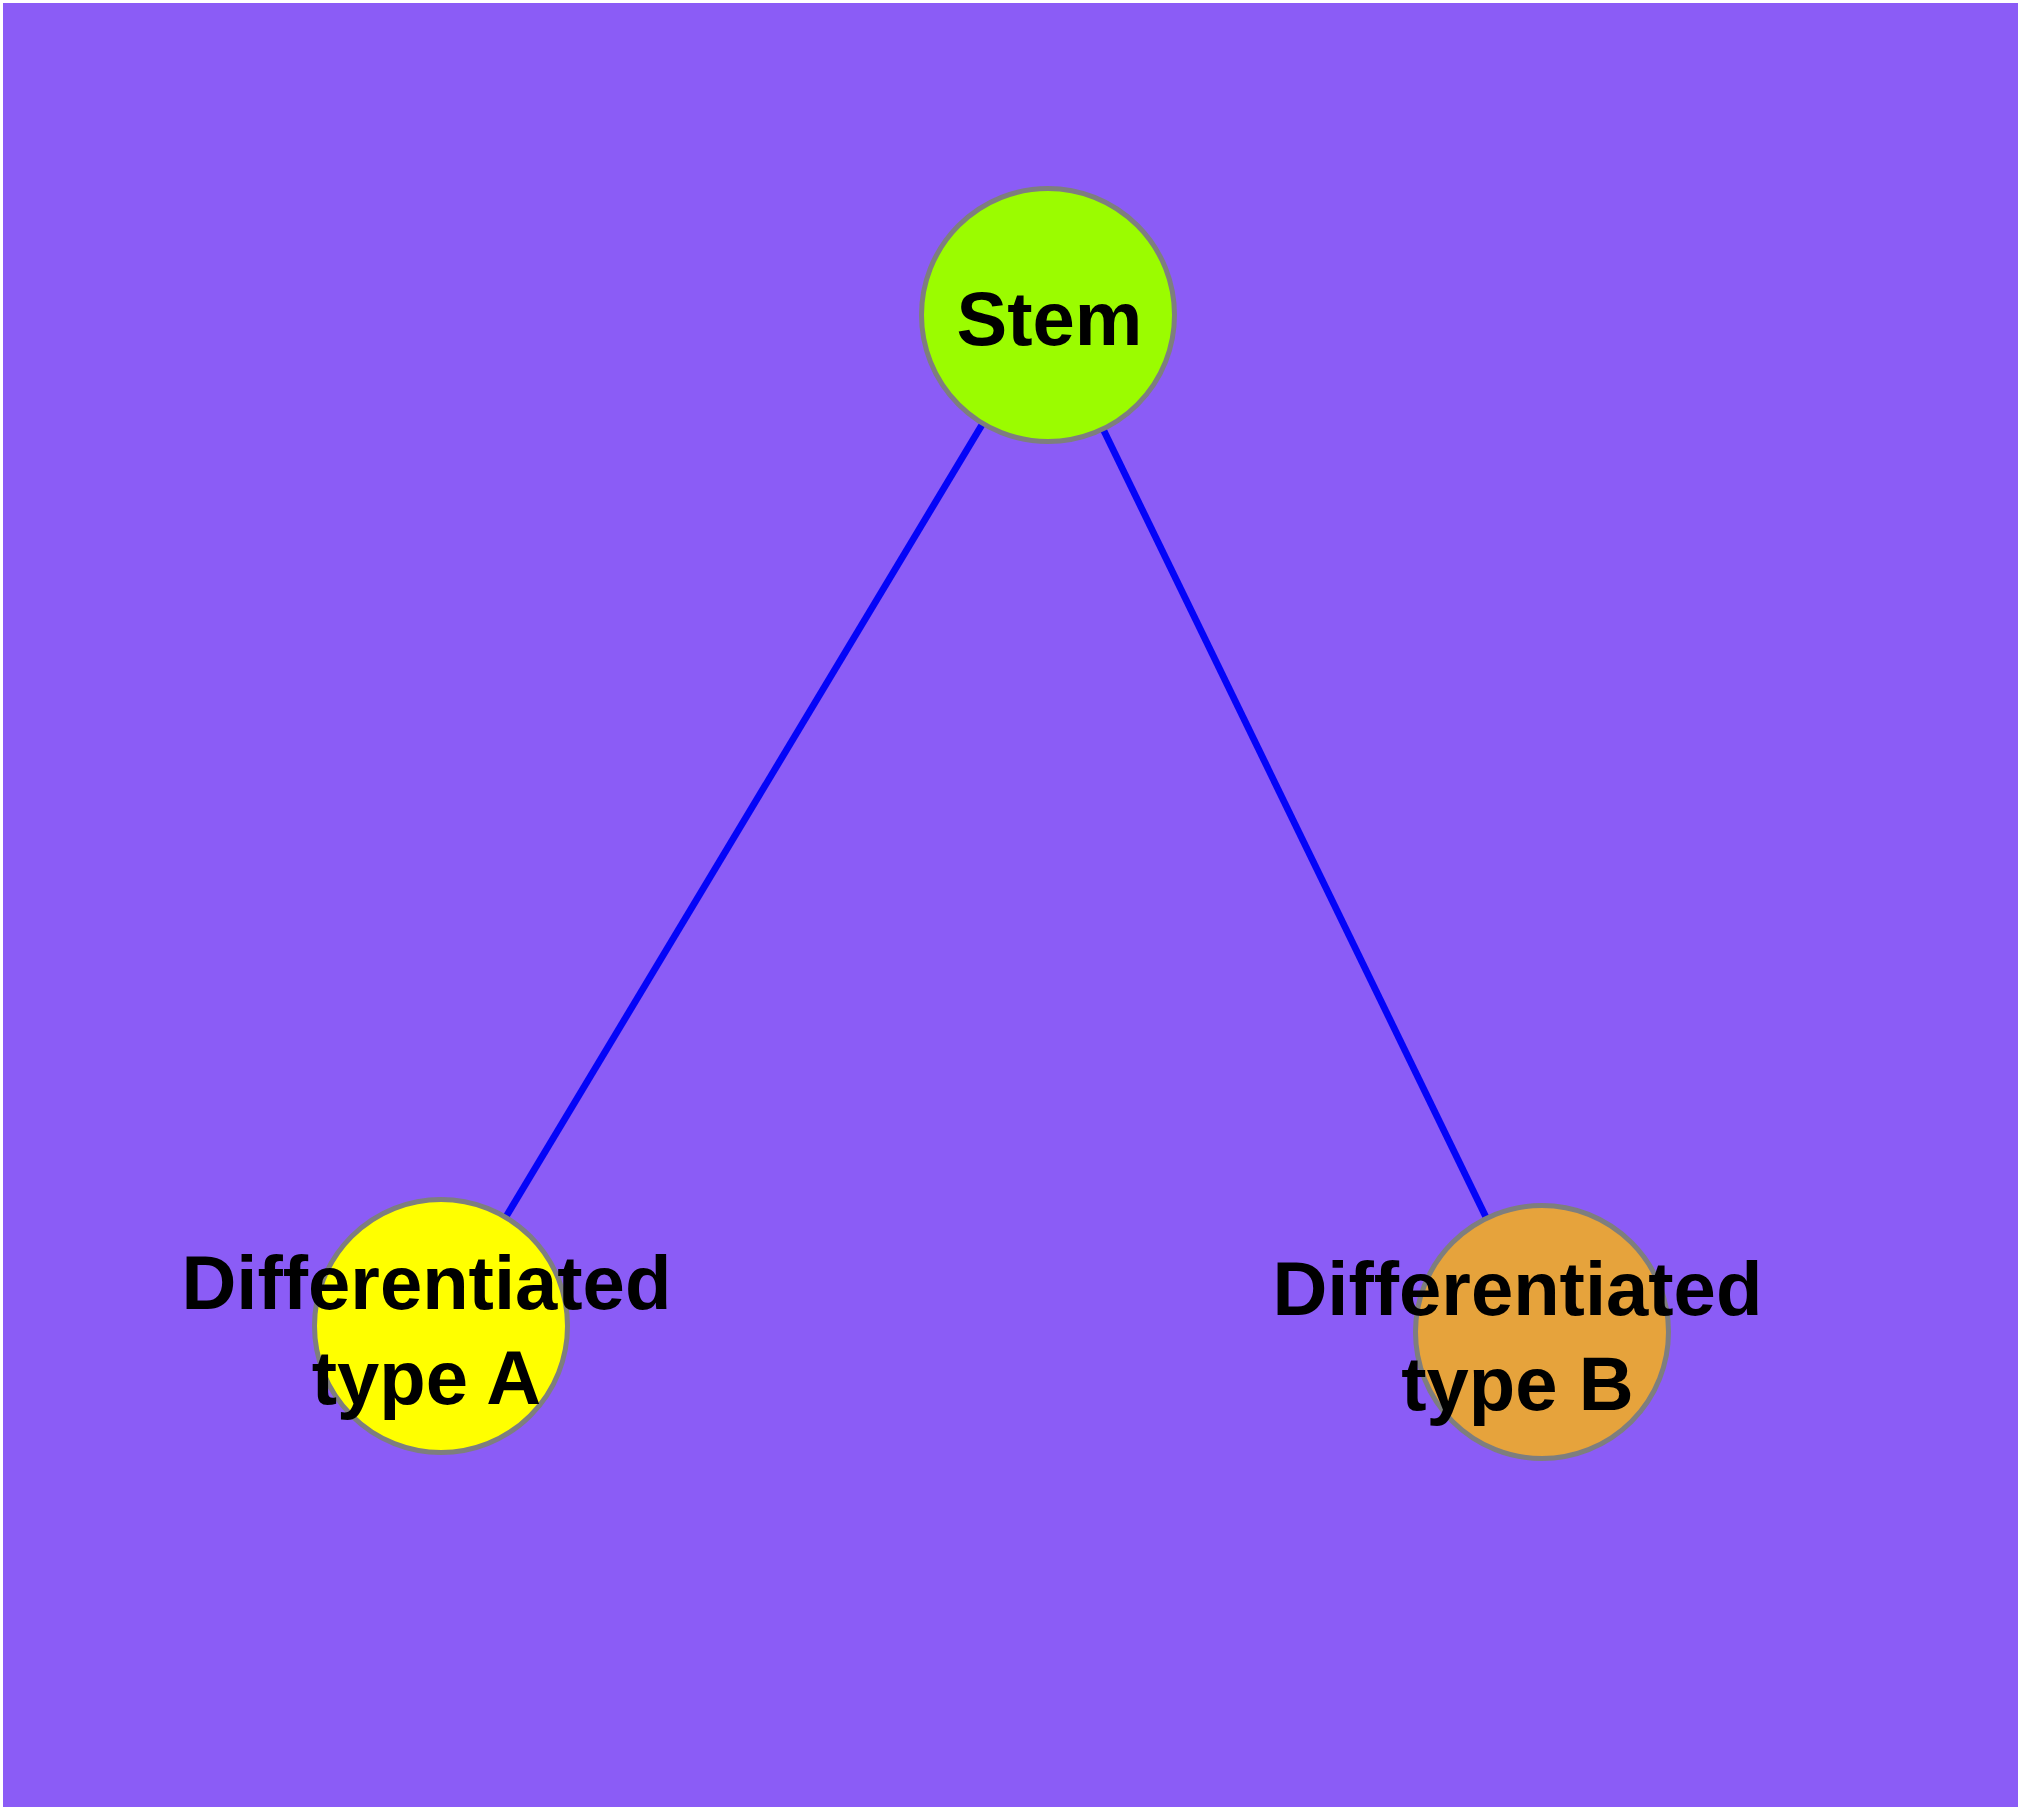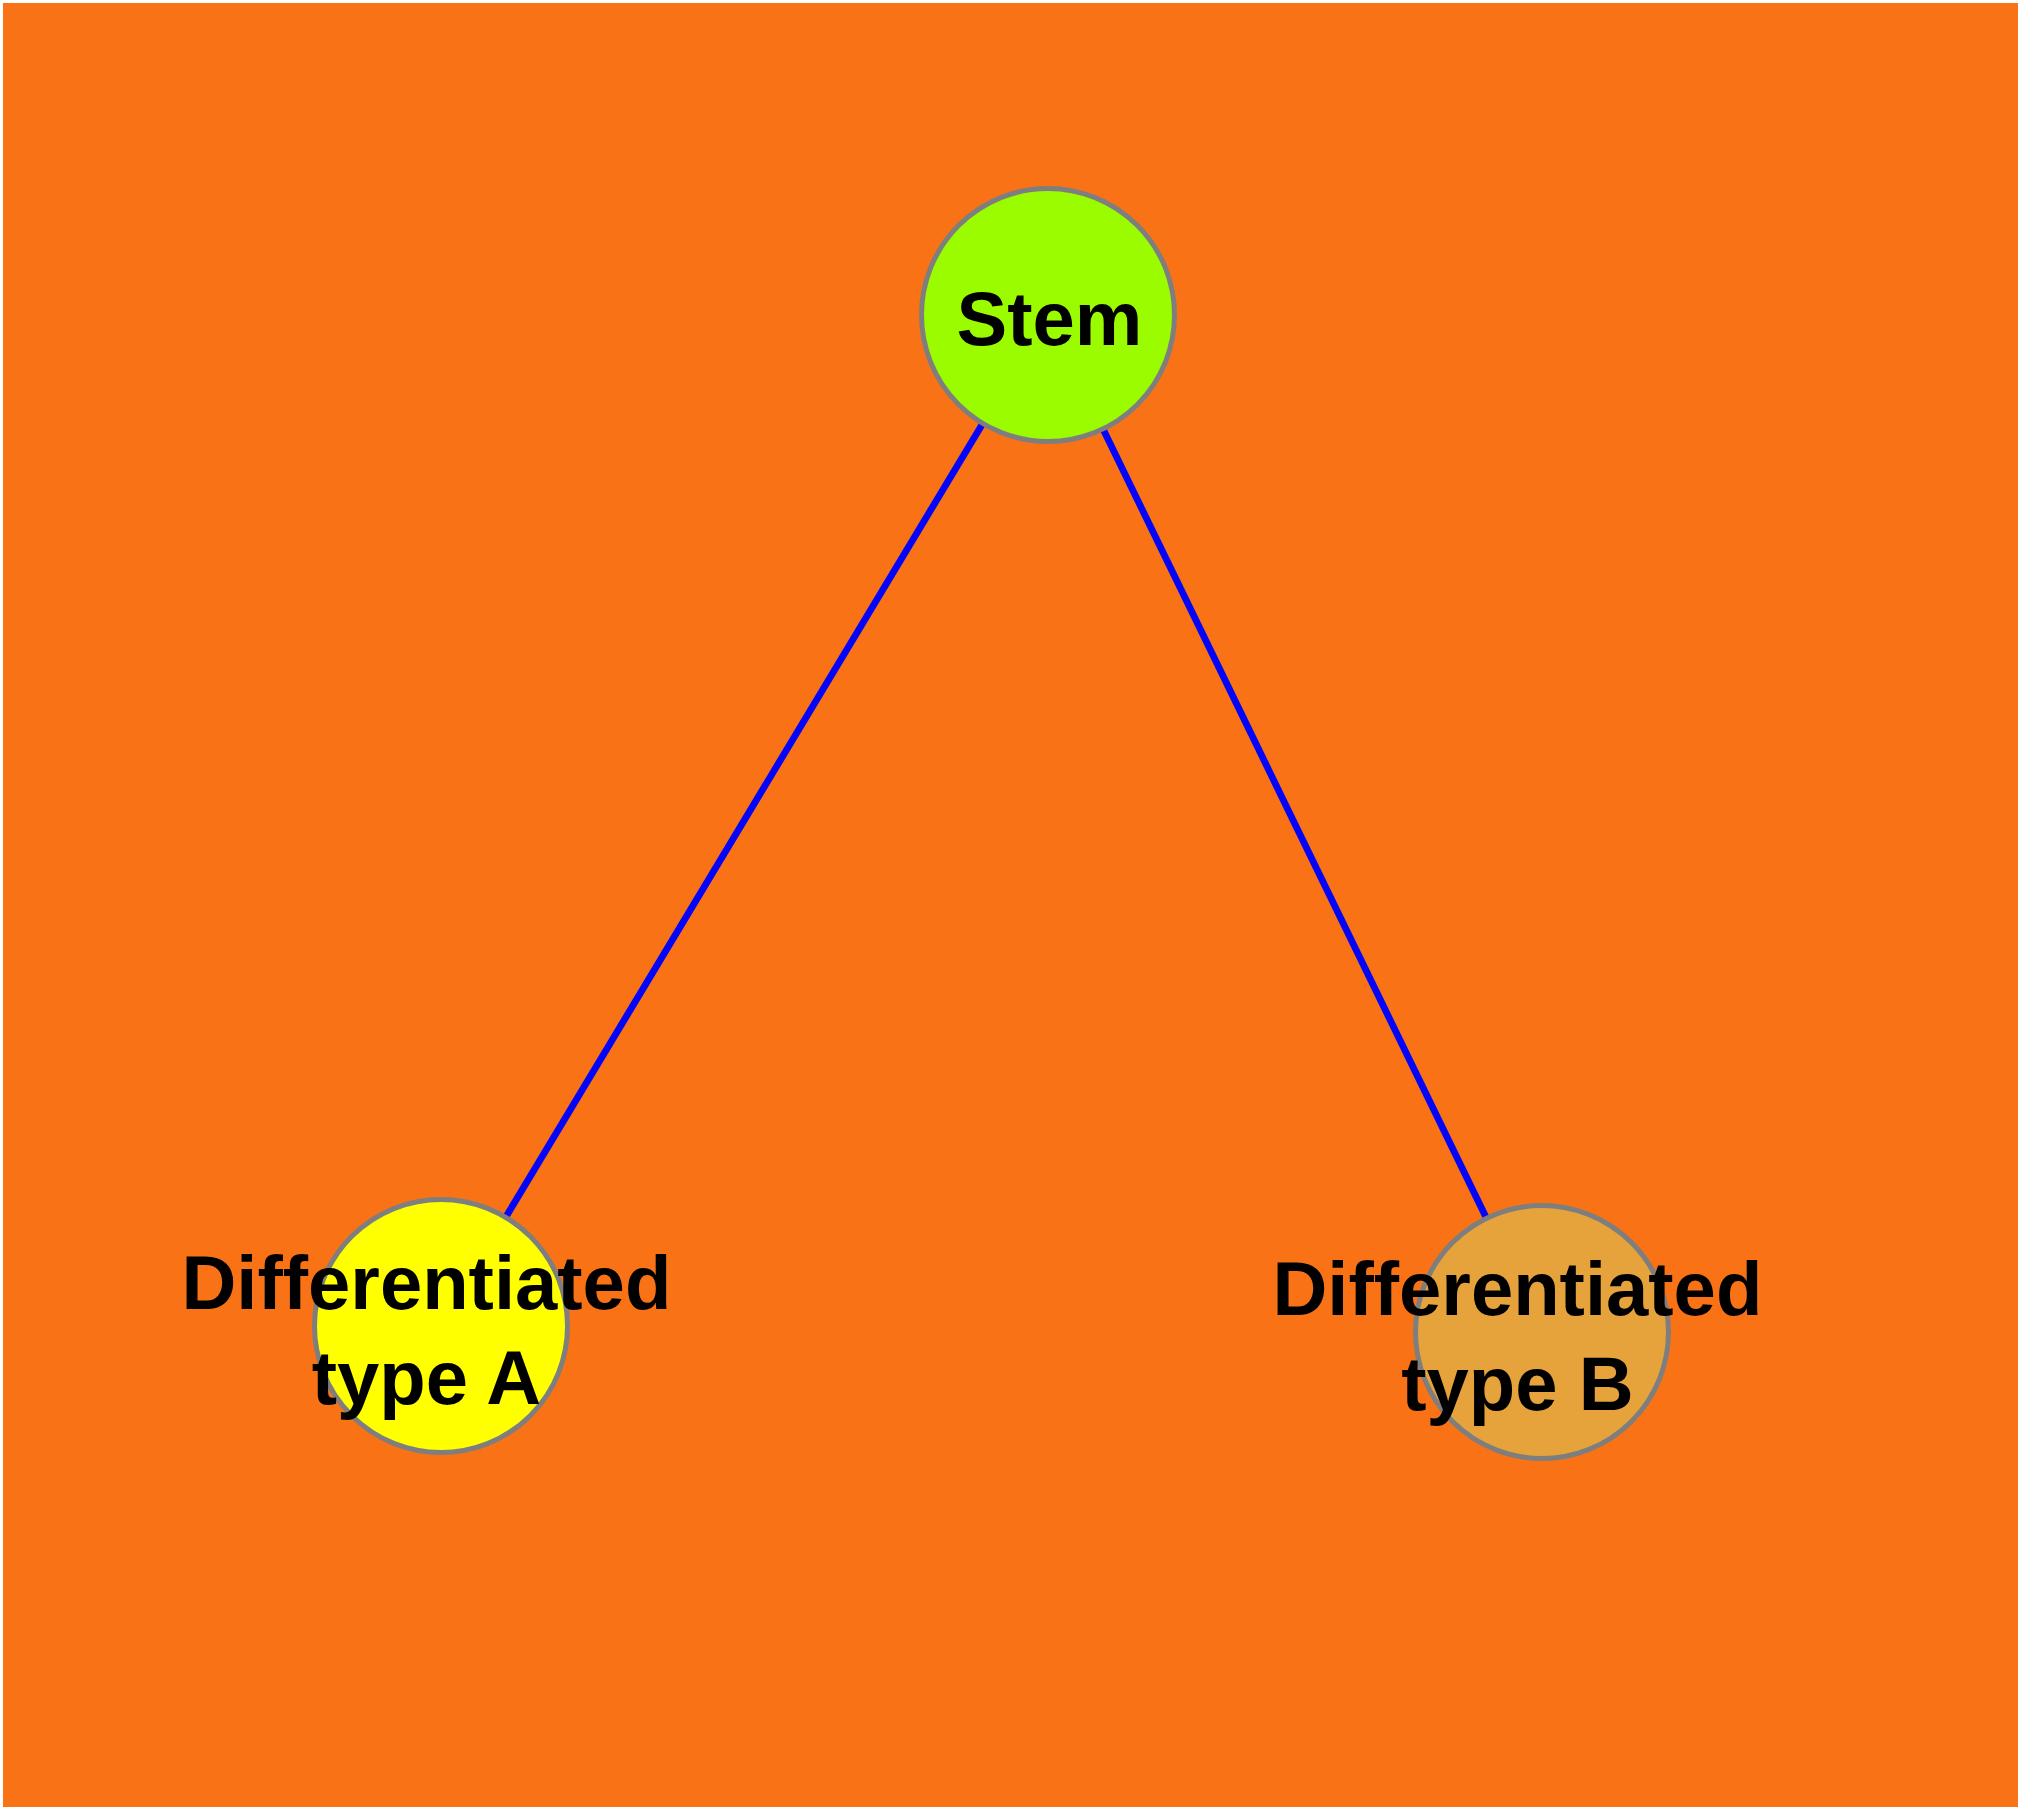--- a/index.html
+++ b/index.html
@@ -39,21 +39,21 @@
     font-size: 76px;
     line-height: 95px;
     text-align: center;
     white-space: pre-line;
     letter-spacing: 0;
   }
 </style>
 </head>
 <body>
 
-<div class="canvas" style="background: #f97316;">
+<div class="canvas" style="background: #8b5cf6;">
   <svg class="edge-layer" viewBox="0 0 2378 2128" width="2015" height="1804" xmlns="http://www.w3.org/2000/svg">
       <line x1="1233" y1="368" x2="516" y2="1561" stroke="#0404F8" stroke-width="8"></line>
       <line x1="1233" y1="368" x2="1816" y2="1568" stroke="#0404F8" stroke-width="8"></line>
     </svg>
 <div class="node" style="left: 916px; top: 183px; width: 258px; height: 258px; background: rgb(155, 252, 0); border: 5.1px solid rgb(126, 126, 126);"></div>
     <div class="node" style="left: 309px; top: 1194px; width: 258px; height: 258px; background: rgb(255, 255, 0); border: 5.1px solid rgb(126, 126, 126);"></div>
     <div class="node" style="left: 1410px; top: 1200px; width: 258px; height: 258px; background: rgb(230, 163, 60); border: 5.1px solid rgb(126, 126, 126);"></div>
     <div class="node-label" style="left: 1046px; top: 315px; color: rgb(0, 0, 0);">Stem</div>
     <div class="node-label" style="left: 423px; top: 1327px; color: rgb(0, 0, 0);">Differentiated
 type A</div>

